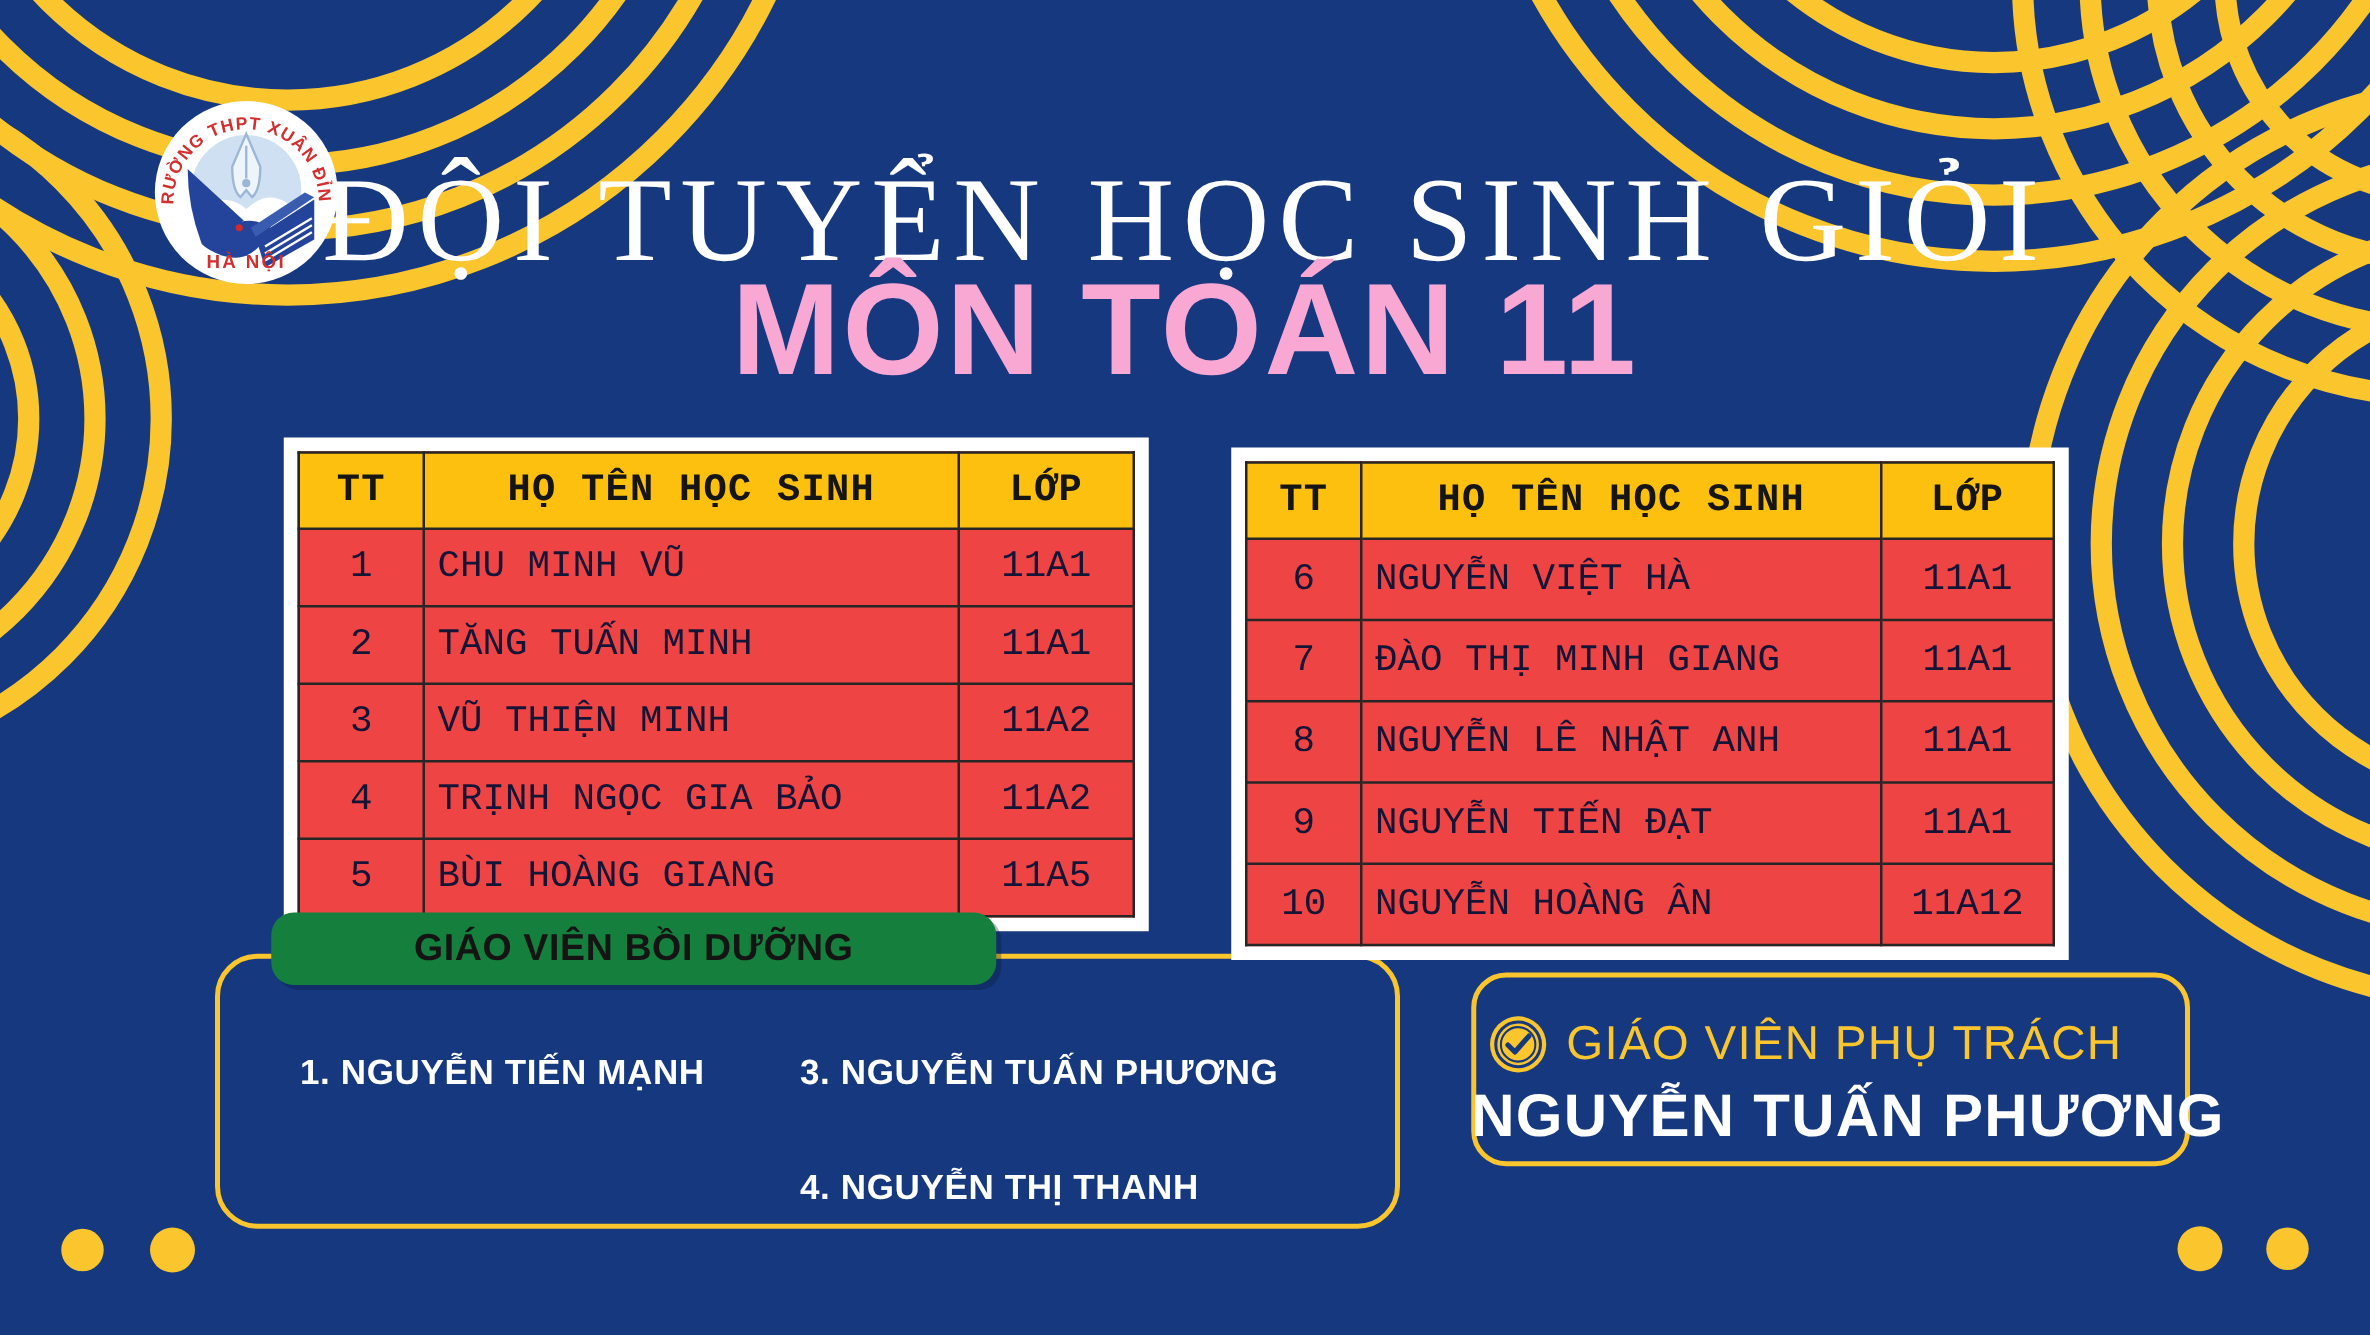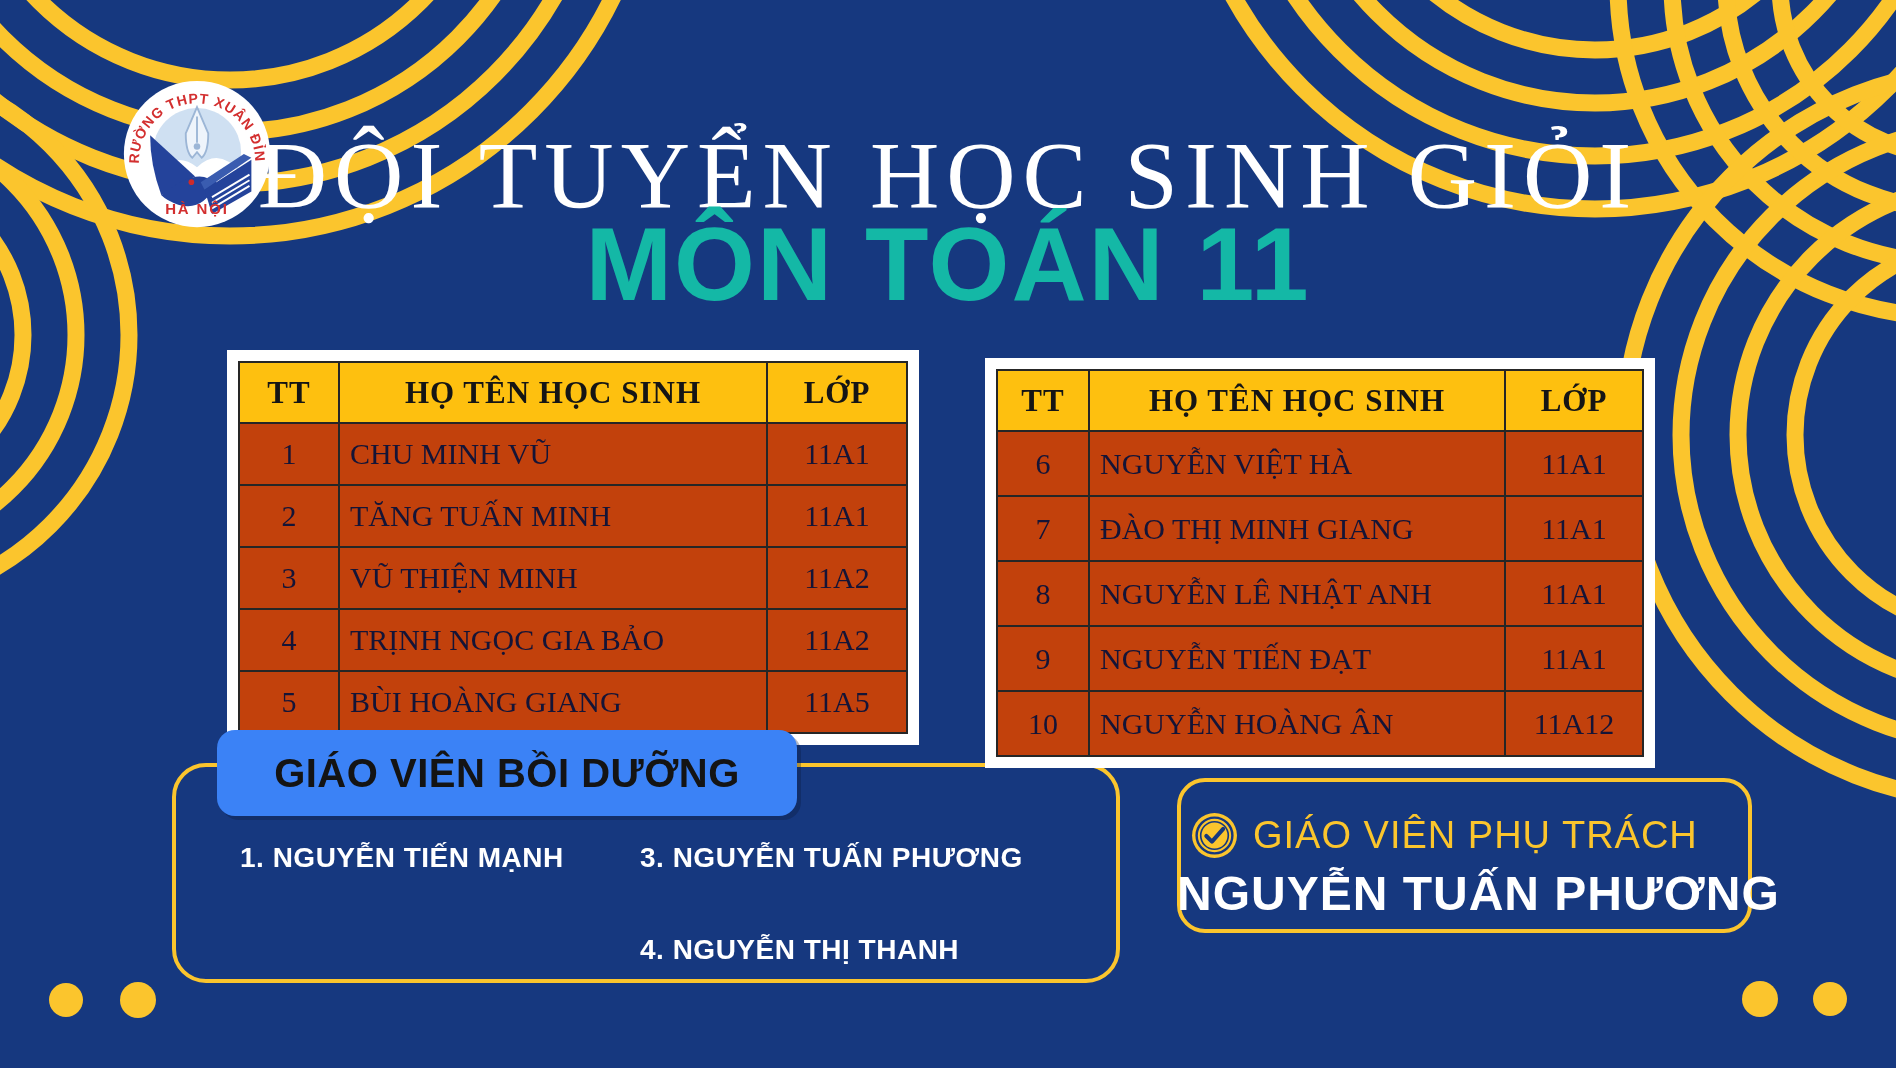--- a/index.html
+++ b/index.html
@@ -10,50 +10,50 @@
   }
   .decor{position:absolute; left:0; top:0; z-index:0;}
   .logo{position:absolute; left:122px; top:79px; width:150px; height:150px; z-index:3;}
   .title{
     position:absolute; left:0; top:128px; width:100%; text-align:center; z-index:2;
     font-family:"Liberation Serif","DejaVu Serif",serif;
     font-size:96px; color:#ffffff; letter-spacing:7px; line-height:1; white-space:nowrap;
   }
   .subtitle{
     position:absolute; left:0; top:212px; width:100%; text-align:center; z-index:2;
-    font-size:104px; font-weight:bold; color:#14b8a6; letter-spacing:2px; line-height:1; white-space:nowrap;
+    font-size:104px; font-weight:bold; color:#f9a8d4; letter-spacing:2px; line-height:1; white-space:nowrap;
   }
   .table-card{position:absolute; background:#ffffff; padding:11px; z-index:2;}
   .table-card.left{left:227px; top:350px;}
   .table-card.right{left:985px; top:358px;}
   table.roster{
-    border-collapse:collapse; background:#c2410c;
-    font-family:Liberation Serif, serif; color:#141437;
+    border-collapse:collapse; background:#ef4444;
+    font-family:Liberation Mono, monospace; color:#141437;
   }
   table.roster th, table.roster td{border:2px solid #262626;}
   table.roster th{
     background:#fec00f; color:#151515; font-weight:bold; font-size:31px;
     height:57px; text-align:center; letter-spacing:1px;
   }
   table.roster td{font-size:30px; text-align:center;}
   .left-t td{height:58px;}
   .right-t td{height:61px;}
   table.roster td.name{text-align:left; padding-left:10px;border-radius:13px;}
   .left-t .col-tt{width:96px;} .left-t .col-name{width:424px;} .left-t .col-lop{width:136px;}
   .right-t .col-tt{width:88px;} .right-t .col-name{width:412px;} .right-t .col-lop{width:134px;}
 
   .coach-outline{
     position:absolute; left:172px; top:763px; width:948px; height:220px;
     border:4px solid #fbc52d; border-radius:34px; box-sizing:border-box; z-index:1;
   }
   .coach-badge{
-    position:absolute; left:217px; top:730px; width:580px; height:86px; z-index:2;
-    background:#3b82f6; border-radius:18px;
+    position:absolute; left:217px; top:730px; width:580px; height:58px; z-index:2;
+    background:#15803d; border-radius:18px;
     display:flex; align-items:center; justify-content:center;
-    color:#141414; font-weight:bold; font-size:40px; letter-spacing:0.5px;
+    color:#141414; font-weight:bold; font-size:30px; letter-spacing:0.5px;
     box-shadow:4px 4px 0 rgba(10,22,56,0.30); white-space:nowrap;
   }
   .coach-item{
     position:absolute; z-index:2; color:#ffffff; font-weight:bold; font-size:28px;
     letter-spacing:0.5px; white-space:nowrap;
   }
   .coach-item.c1{left:240px; top:842px;}
   .coach-item.c2{left:240px; top:898px;}
   .coach-item.c3{left:640px; top:842px;}
   .coach-item.c4{left:640px; top:898px;margin-top:36px;}

